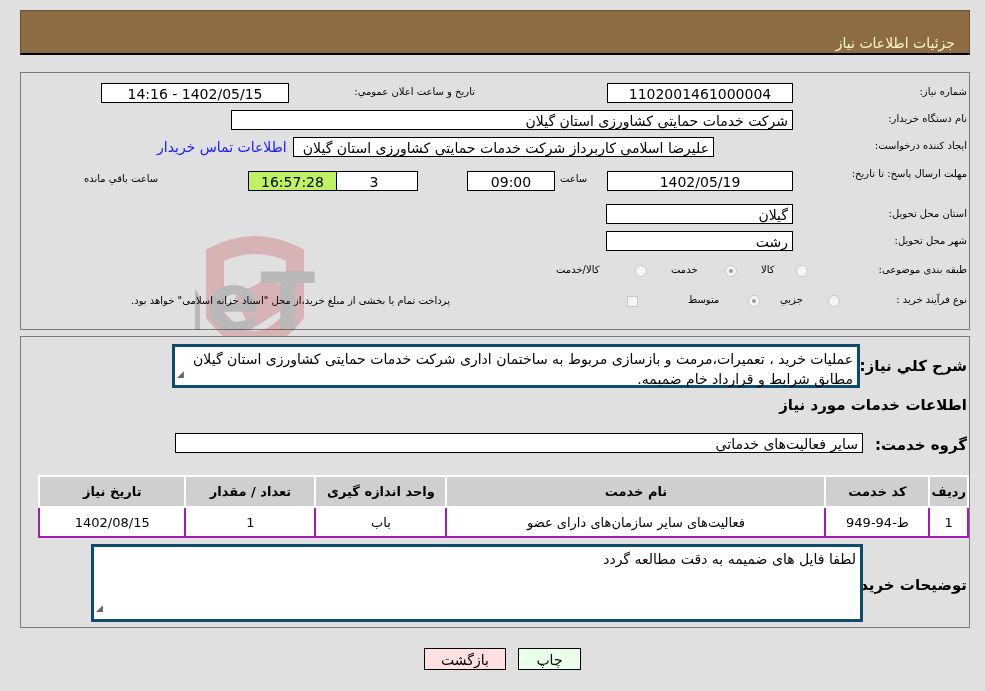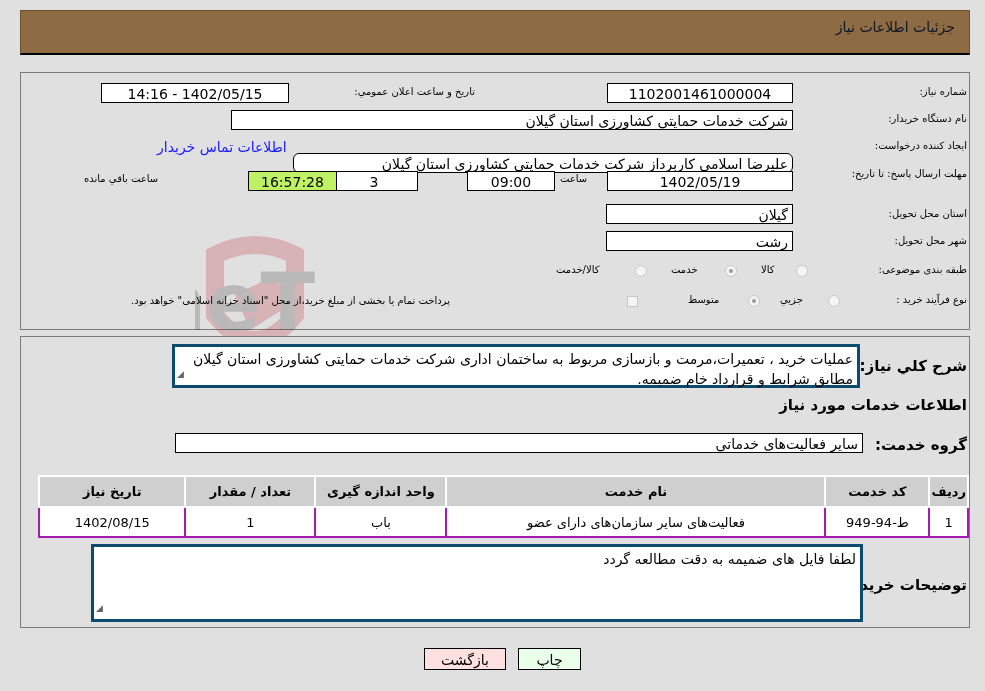--- a/index.html
+++ b/index.html
@@ -1,18 +1,18 @@
 <!DOCTYPE html>
 <html><head>
 <meta charset="utf-8">
 <style>
   html,body{margin:0;padding:0;}
   body{width:985px;height:691px;background:#e0e0e0;font-family:"DejaVu Sans","Liberation Sans",sans-serif;font-size:13px;color:#000;position:relative;overflow:hidden;direction:rtl;}
   .header{position:absolute;left:20px;top:10px;width:948px;height:42px;background:#8d6b43;border:1px solid #6b5030;border-bottom:2px solid #000;}
-  .header .title{position:absolute;right:14px;top:8px;color:#0f172a;font-size:14px;}
+  .header .title{position:absolute;right:14px;top:24px;color:#fef9c3;font-size:14px;}
   .panel{position:absolute;left:20px;width:948px;border:1px solid #7a7a7a;background:#e0e0e0;}
   .p1{top:72px;height:256px;}
   .p2{top:336px;height:290px;}
   .lbl{position:absolute;white-space:nowrap;font-size:10px;}
   .box{position:absolute;background:#fff;border:1px solid #000;height:20px;line-height:20px;font-size:14px;text-align:center;white-space:nowrap;overflow:hidden;box-sizing:border-box;}
   .box.r{text-align:right;padding-right:4px;}
   .box.yellow{background:#bef264;margin-left:47px;}
   .link{position:absolute;color:#1a1aff;font-size:14px;white-space:nowrap;cursor:pointer;}
   .radio{position:absolute;width:12px;height:12px;border-radius:50%;background:#f4f4f4;border:1px solid #c8c8c8;box-sizing:border-box;}
   .radio.sel::after{content:"";position:absolute;left:3px;top:3px;width:4px;height:4px;border-radius:50%;background:#9a9a9a;}
@@ -46,21 +46,21 @@
 <span class="lbl" style="right:18px;top:86px;">شماره نیاز:</span>
 <div class="box" style="left:607px;top:83px;width:186px;">1102001461000004</div>
 
 <span class="lbl" style="right:510px;top:86px;">تاریخ و ساعت اعلان عمومي:</span>
 <div class="box" style="left:101px;top:83px;width:188px;">1402/05/15 - 14:16</div>
 
 <span class="lbl" style="right:18px;top:113px;">نام دستگاه خريدار:</span>
 <div class="box r" style="left:231px;top:110px;width:562px;">شرکت خدمات حمایتی کشاورزی استان گیلان</div>
 
 <span class="lbl" style="right:18px;top:140px;">ایجاد کننده درخواست:</span>
-<div class="box r" style="left:293px;top:153px;width:500px;border-radius:6px;">علیرضا اسلامی کاربرداز شرکت خدمات حمایتی کشاورزی استان گیلان</div>
+<div class="box r" style="left:293px;top:137px;width:421px;">علیرضا اسلامی کاربرداز شرکت خدمات حمایتی کشاورزی استان گیلان</div>
 <span class="link" style="left:157px;top:139px;">اطلاعات تماس خریدار</span>
 
 <span class="lbl" style="right:18px;top:165px;width:160px;white-space:normal;line-height:18px;">مهلت ارسال پاسخ: تا تاریخ:</span>
 <div class="box" style="left:607px;top:171px;width:186px;">1402/05/19</div>
 <span class="lbl" style="left:560px;top:173px;">ساعت</span>
 <div class="box" style="left:467px;top:171px;width:88px;">09:00</div>
 <div class="box" style="left:330px;top:171px;width:88px;">3</div>
 <span class="lbl" style="left:296px;top:173px;">روز و</span>
 <div class="box yellow" style="left:201px;top:171px;width:89px;">16:57:28</div>
 <span class="lbl" style="left:84px;top:173px;">ساعت باقي مانده</span>

